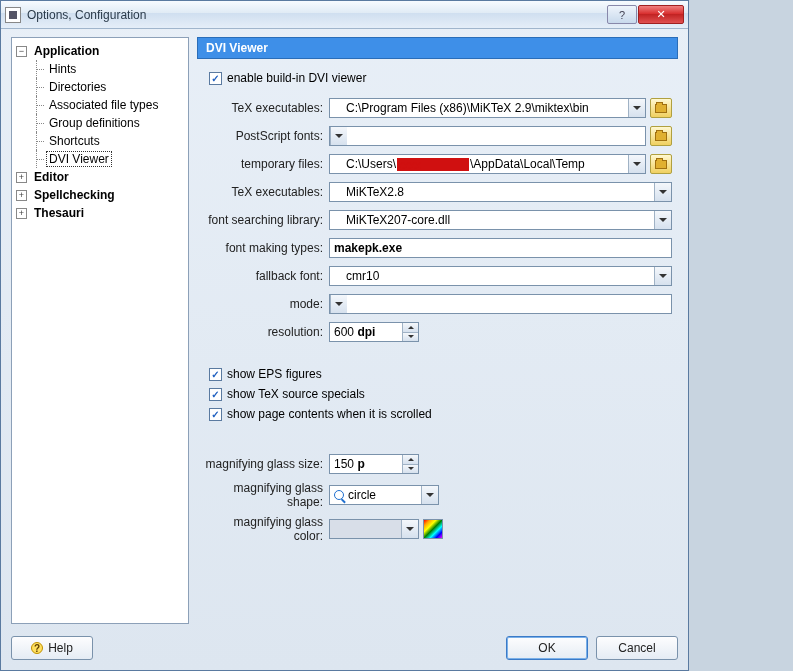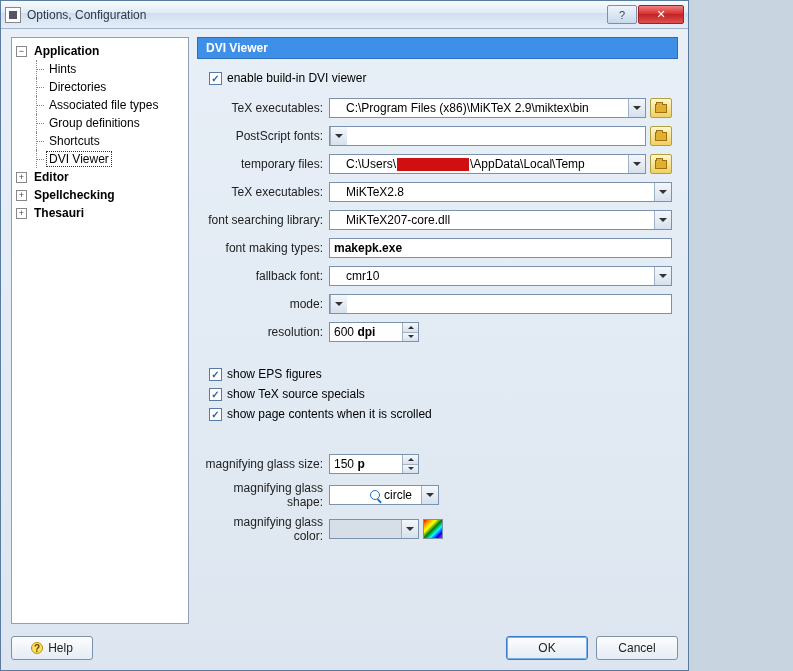--- a/index.html
+++ b/index.html
@@ -247,21 +247,20 @@
     width: 20px; height: 20px; margin-left: 4px;
     border: 1px solid #7a92ab;
     background: linear-gradient(135deg, red, orange, yellow, green, cyan, blue, magenta);
   }
   .combo-sm {
     width: 110px;
     display: flex;
     border: 1px solid #7a92ab;
     height: 20px;
     background: #fff;
-    padding-left: 36px;
   }
   .combo-sm .txt { flex:1; padding:0 4px; display:flex; align-items:center; gap:4px; }
   .magnifier-ico {
     width:10px; height:10px; border:1.5px solid #2070d0; border-radius:50%;
     position:relative; flex-shrink:0;
   }
   .magnifier-ico::after {
     content:""; position:absolute; width:5px; height:1.5px; background:#2070d0;
     bottom:-2px; right:-3px; transform:rotate(45deg);
   }

